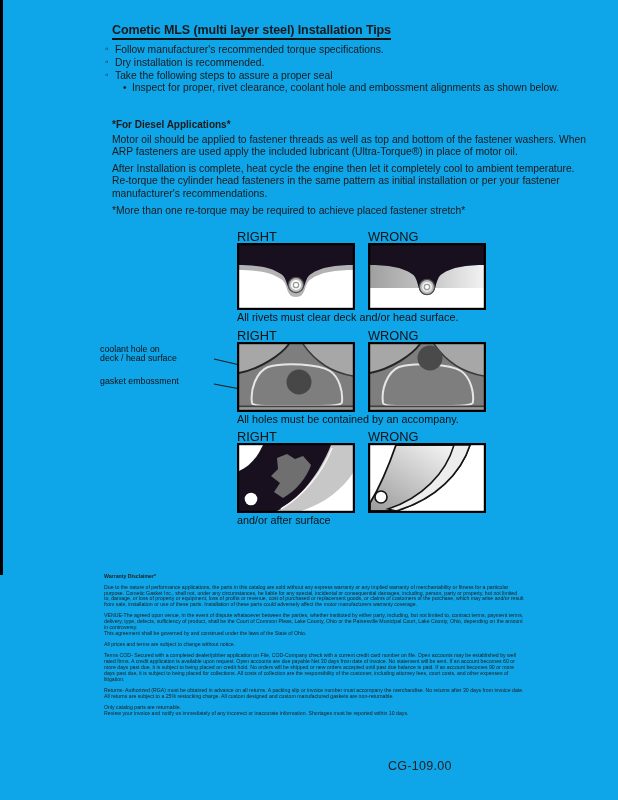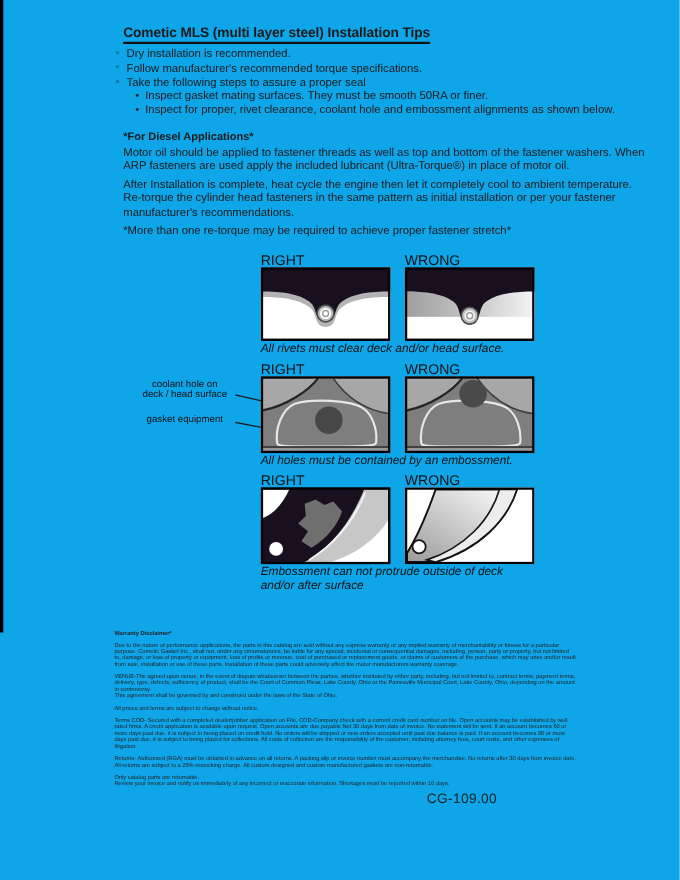--- a/index.html
+++ b/index.html
@@ -24,52 +24,51 @@
 
   .diesel-heading { position:absolute; left:112px; top:119px; font-size:10px; font-weight:700; }
   .para { position:absolute; left:112px; width:480px; font-size:10.3px; line-height:12.4px; }
   .para-oil { top:134px; }
   .para-retorque { top:163px; }
   .para-note { top:205px; }
 
   .dg-header { position:absolute; width:118px; text-align:left; font-size:12.8px; color:#111; }
   .dg-box { position:absolute; width:118px; }
   .dg-box svg { display:block; width:118px; }
-  .dg-caption { position:absolute; left:237px; font-size:10.8px; color:#111; line-height:11.8px;font-style:italic; }
+  .dg-caption { position:absolute; left:237px; font-size:10.8px; color:#111; line-height:11.8px; }
 
-  .dg-label { position:absolute; left:112px; width:112px; text-align:center; font-size:8.8px; line-height:9.2px; color:#111; }
+  .dg-label { position:absolute; left:100px; width:112px; text-align:left; font-size:8.8px; line-height:9.2px; color:#111; }
   .leader-svg { position:absolute; left:110px; top:340px; width:200px; height:60px; }
 
   .warranty { position:absolute; left:104px; top:574px; width:420px; font-size:5.2px; line-height:5.8px; color:#222; }
   .w-head { font-weight:700; margin-bottom:5px; }
   .w-para { margin-bottom:5.5px; }
   .w-tight { margin-bottom:0; }
 
-  .doc-number { position:absolute; left:388px; top:719px; font-size:12.5px; letter-spacing:0.3px; color:#222; }
+  .doc-number { position:absolute; left:388px; top:759px; font-size:12.5px; letter-spacing:0.3px; color:#222; }
 </style>
 </head>
 <body>
 
 <div class="page">
   <div class="edge-strip"></div>
 
   <div class="title">Cometic MLS (multi layer steel) Installation Tips</div>
 
   <div class="tips">
+    <div class="bullet">Follow manufacturer's recommended torque specifications.</div>
     <div class="bullet">Dry installation is recommended.</div>
-    <div class="bullet">Follow manufacturer's recommended torque specifications.</div>
     <div class="bullet">Take the following steps to assure a proper seal</div>
-    <div class="sub-bullet">Inspect gasket mating surfaces.  They must be smooth 50RA or finer.</div>
     <div class="sub-bullet">Inspect for proper, rivet clearance, coolant hole and embossment alignments as shown below.</div>
   </div>
 
   <div class="diesel-heading">*For Diesel Applications*</div>
   <div class="para para-oil">Motor oil should be applied to fastener threads as well as top and bottom of the fastener washers. When ARP fasteners are used apply the included lubricant (Ultra-Torque®) in place of motor oil.</div>
   <div class="para para-retorque">After Installation is complete, heat cycle the engine then let it completely cool to ambient temperature. Re-torque the cylinder head fasteners in the same pattern as initial installation or per your fastener manufacturer's recommendations.</div>
-  <div class="para para-note">*More than one re-torque may be required to achieve proper fastener stretch*</div>
+  <div class="para para-note">*More than one re-torque may be required to achieve placed fastener stretch*</div>
 
   <div class="dg-header" style="left:237px; top:229px;">RIGHT</div>
   <div class="dg-header" style="left:368px; top:229px;">WRONG</div>
 
   <div class="dg-box" style="left:237px; top:243px;">
     <svg viewBox="0 0 118 67" width="118" height="67">
       <rect width="118" height="67" fill="#ffffff"></rect>
       <path d="M0,0 H118 V27 C98,27 84,29 74,36 C66,41 70,54 59,54 C48,54 52,41 44,36 C34,29 20,27 0,27 Z" fill="#b3b3b3"></path>
       <path d="M0,0 H118 V22 C98,22 84,24 74,31 C66,36 70,49 59,49 C48,49 52,36 44,31 C34,24 20,22 0,22 Z" fill="#18101f"></path>
       <circle cx="59" cy="42" r="7.6" fill="#bdbdbd" stroke="#4c4c4c" stroke-width="1.4"></circle>
@@ -98,21 +97,21 @@
   </div>
   <div class="dg-caption" style="top:312px;">All rivets must clear deck and/or head surface.</div>
 
   <div class="dg-header" style="left:237px; top:328px;">RIGHT</div>
   <div class="dg-header" style="left:368px; top:328px;">WRONG</div>
 
   <div class="dg-label" style="top:345px;">
     <div>coolant hole on</div>
     <div>deck / head surface</div>
   </div>
-  <div class="dg-label" style="top:377px;">gasket equipment</div>
+  <div class="dg-label" style="top:377px;">gasket embossment</div>
 
   <svg class="leader-svg" viewBox="0 0 200 60">
     <line x1="104" y1="19" x2="182" y2="37" stroke="#1a1a1a" stroke-width="1.1"></line>
     <line x1="104" y1="44" x2="146" y2="52" stroke="#1a1a1a" stroke-width="1.1"></line>
   </svg>
 
   <div class="dg-box" style="left:237px; top:342px;">
     <svg viewBox="0 0 118 70" width="118" height="70">
       <rect width="118" height="70" fill="#7e7e7e"></rect>
       <path d="M2,2 H52 C44,13 23,27 2,31 Z" fill="#a7a7a7"></path>
@@ -133,21 +132,21 @@
       <path d="M66,2 H116 V34 C91,30 75,15 66,2 Z" fill="#a7a7a7"></path>
       <path d="M2,31 C23,27 44,13 52,2" fill="none" stroke="#242424" stroke-width="2"></path>
       <path d="M66,2 C75,15 91,30 116,34" fill="none" stroke="#3a3a3a" stroke-width="1.4"></path>
       <path d="M15,61 C13,48 19,30 31,25 C47,20 82,22 93,29 C102,35 106,49 105,60 C105,63 101,64 59,64 C22,64 16,64 15,61 Z" fill="none" stroke="#e6e6e6" stroke-width="2"></path>
       <circle cx="62" cy="16" r="12.5" fill="#4a4a4a"></circle>
       <rect x="2" y="63.5" width="114" height="1.8" fill="#404040"></rect>
       <rect x="2" y="65.3" width="114" height="2.7" fill="#989898"></rect>
       <rect x="1.1" y="1.1" width="115.8" height="67.8" fill="none" stroke="#000" stroke-width="2.2"></rect>
     </svg>
   </div>
-  <div class="dg-caption" style="top:414px;">All holes must be contained by an embossment.</div>
+  <div class="dg-caption" style="top:414px;">All holes must be contained by an accompany.</div>
 
   <div class="dg-header" style="left:237px; top:429px;">RIGHT</div>
   <div class="dg-header" style="left:368px; top:429px;">WRONG</div>
 
   <div class="dg-box" style="left:237px; top:443px;">
     <svg viewBox="0 0 118 70" width="118" height="70">
       <rect width="118" height="70" fill="#18101f"></rect>
       <path d="M2,2 H26 C20,15 12,24 2,28 Z" fill="#ffffff"></path>
       <path d="M94,2 H116 V68 H40 C62,57 82,32 94,2 Z" fill="#c7c7c7"></path>
       <path d="M95,5 C84,33 64,54 44,66" fill="none" stroke="#f4f4f4" stroke-width="1.6"></path>
@@ -166,21 +165,20 @@
         </linearGradient>
       </defs>
       <rect width="118" height="70" fill="#ffffff"></rect>
       <path d="M28,2 H102 C93,30 68,56 28,68 H2 V60 C13,42 21,22 28,2 Z" fill="url(#gw3)" stroke="#141414" stroke-width="1.8"></path>
       <path d="M86,2 H102 C93,30 68,56 28,68 L20,66 C54,55 78,30 86,2 Z" fill="#ededed" stroke="#141414" stroke-width="1.5"></path>
       <circle cx="13" cy="54" r="6" fill="#ffffff" stroke="#141414" stroke-width="1.6"></circle>
       <rect x="1.1" y="1.1" width="115.8" height="67.8" fill="none" stroke="#000" stroke-width="2.2"></rect>
     </svg>
   </div>
   <div class="dg-caption" style="top:515px; width:260px;">
-    <div>Embossment can not protrude outside of deck</div>
     <div>and/or after surface</div>
   </div>
 
   <div class="warranty">
     <div class="w-head">Warranty Disclaimer*</div>
     <div class="w-para">Due to the nature of performance applications, the parts in this catalog are sold without any express warranty or any implied warranty of merchantability or fitness for a particular purpose.  Cometic Gasket Inc., shall not, under any circumstances, be liable for any special, incidental or consequential damages, including, person, party or property, but not limited to, damage, or loss of property or equipment, loss of profits or revenue, cost of purchased or replacement goods, or claims of customers of the purchase, which may arise and/or result from sale, installation or use of these parts.  Installation of these parts could adversely affect the motor manufacturers warranty coverage.</div>
     <div class="w-para w-tight">VENUE-The agreed upon venue, in the event of dispute whatsoever between the parties, whether instituted by either party, including, but not limited to, contract terms, payment terms, delivery, type, defects, sufficiency of product, shall be the Court of Common Pleas, Lake County, Ohio or the Painesville Municipal Court, Lake County, Ohio, depending on the amount in controversy.</div>
     <div class="w-para">This agreement shall be governed by and construed under the laws of the State of Ohio.</div>
     <div class="w-para">All prices and terms are subject to change without notice.</div>
     <div class="w-para">Terms COD- Secured with a completed dealer/jobber application on File, COD-Company check with a current credit card number on file.  Open accounts may be established by well rated firms.  A credit application is available upon request.  Open accounts are due payable Net 30 days from date of invoice.  No statement will be sent.  If an account becomes 60 or more days past due, it is subject to being placed on credit hold.  No orders will be shipped or new orders accepted until past due balance is paid.  If an account becomes 90 or more days past due, it is subject to being placed for collections.  All costs of collection are the responsibility of the customer, including attorney fees, court costs, and other expenses of litigation.</div>

